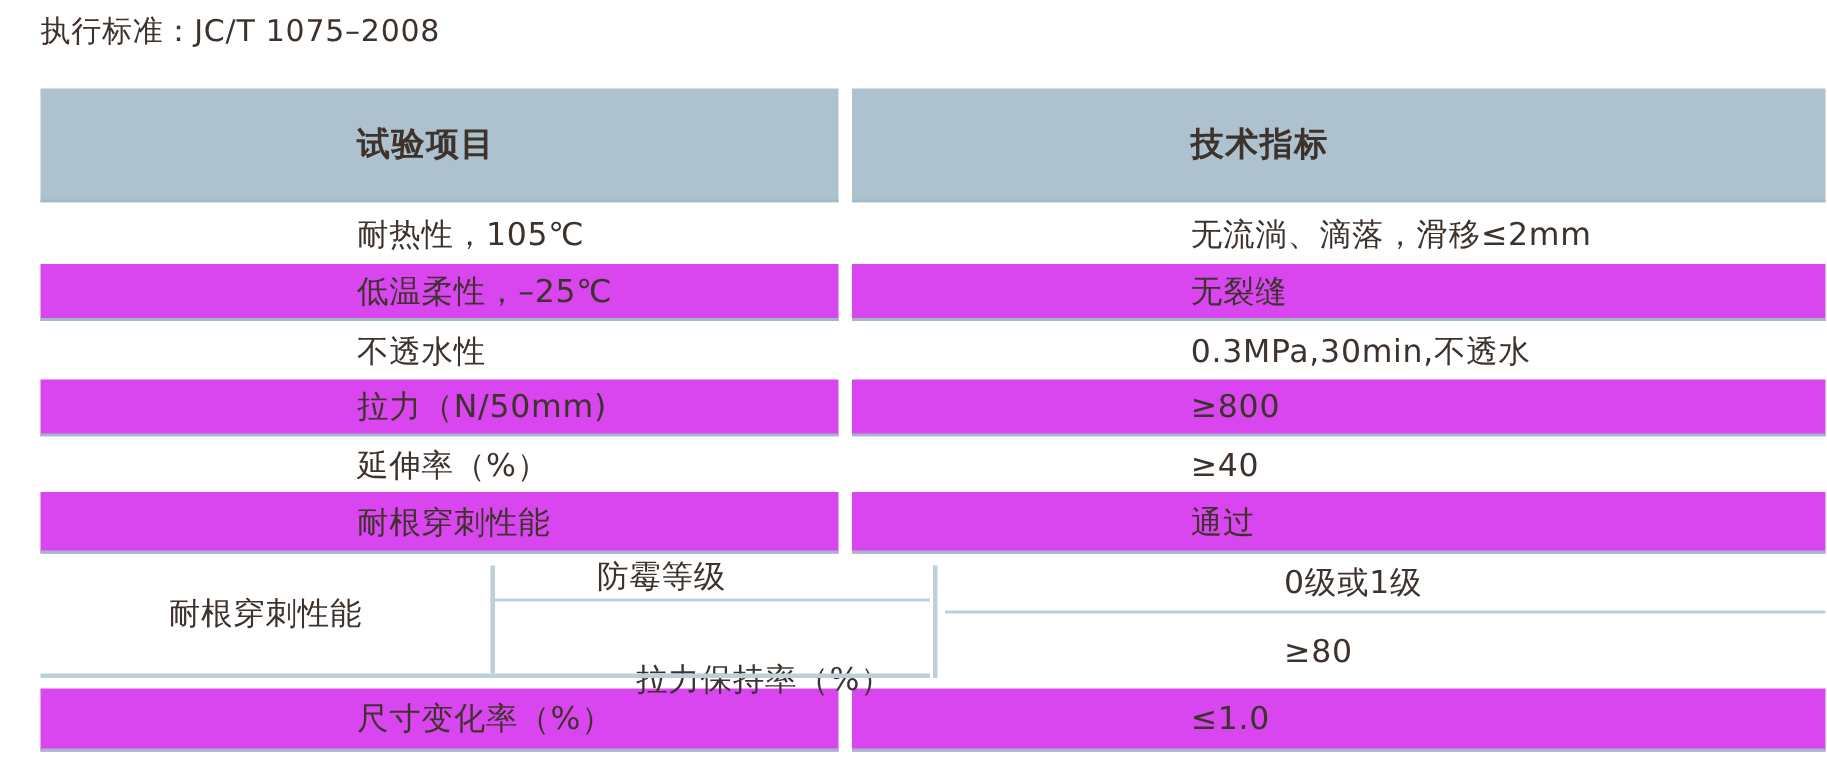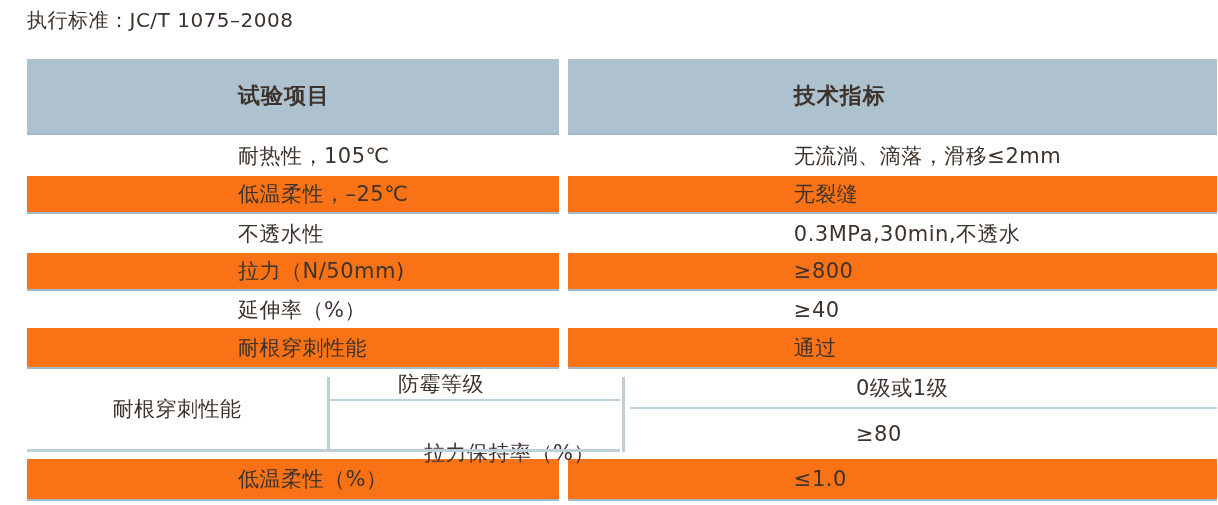--- a/index.html
+++ b/index.html
@@ -12,21 +12,21 @@
     position:absolute;left:14px;top:7px;font-size:20px;letter-spacing:.5px;
   }
   .tbl{position:absolute;left:14px;top:59px;width:1190px;}
   .row{display:flex;}
   .cell{display:flex;align-items:center;box-sizing:border-box;font-size:21px;letter-spacing:.5px;}
   .cl{width:561px;padding-left:211px;}
   .gap{width:10px;}
   .cr{width:688px;padding-left:226px;}
   .hdr .cell{height:76px;background:#adc2ce;border-bottom:2px solid #a2b9c7;font-weight:bold;font-size:22px;letter-spacing:1px;}
   .r-white .cell{background:#ffffff;}
-  .r-shade .cell{background:#f97316;border-bottom:2px solid #a2b9c7;}
+  .r-shade .cell{background:#d946ef;border-bottom:2px solid #a2b9c7;}
   .h41 .cell{height:41px;} .h38 .cell{height:38px;}
   .h39 .cell{height:39px;} .h37 .cell{height:37px;} .h42 .cell{height:42px;}
   
   .m-row{display:flex;height:90px;position:relative;}
   .m-left{width:300px;height:80px;display:flex;align-items:center;justify-content:center;font-size:21px;letter-spacing:.5px;}
   .m-vline{position:absolute;left:300px;top:8px;width:3px;height:72px;background:#bdd0da;}
   .m-gapline{position:absolute;left:595px;top:8px;width:3px;height:75px;background:#bdd0da;}
   .m-bline{position:absolute;left:0;top:80px;width:593px;height:3px;background:#bdd0da;}
   .m-sub{width:293px;height:100px;display:flex;flex-direction:column;gap:36px;}
   .m-sub .sa{height:40px;border-bottom:2px solid #bdd0da;box-sizing:border-box;display:flex;align-items:center;padding-left:71px;font-size:21px;letter-spacing:.5px;}
@@ -95,19 +95,19 @@
       </div>
       <div class="m-right">
         <div class="sa">0级或1级</div>
         <div class="sb">≥80</div>
       </div>
       <div class="m-bline"></div>
       <div class="m-gapline"></div>
     </div>
 
     <div class="row r-shade h42">
-      <div class="cell cl">低温柔性（%）</div>
+      <div class="cell cl">尺寸变化率（%）</div>
       <div class="gap"></div>
       <div class="cell cr">≤1.0</div>
     </div>
 
   </div>
 </div>
 
 </body></html>

